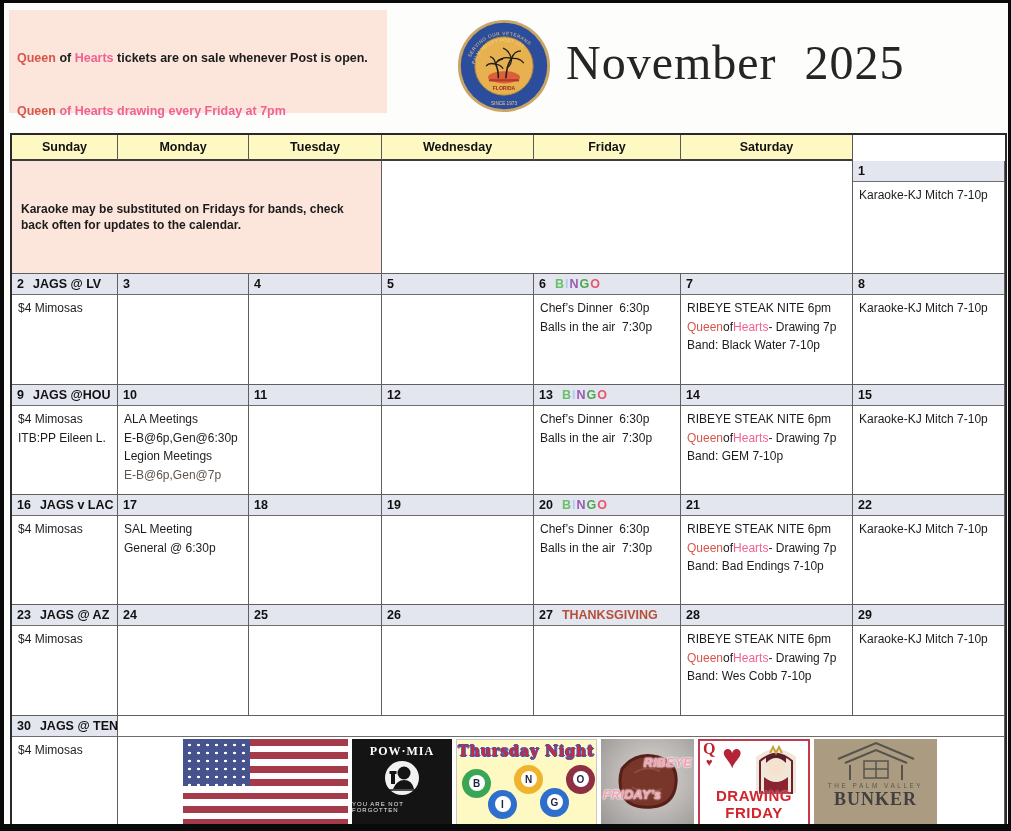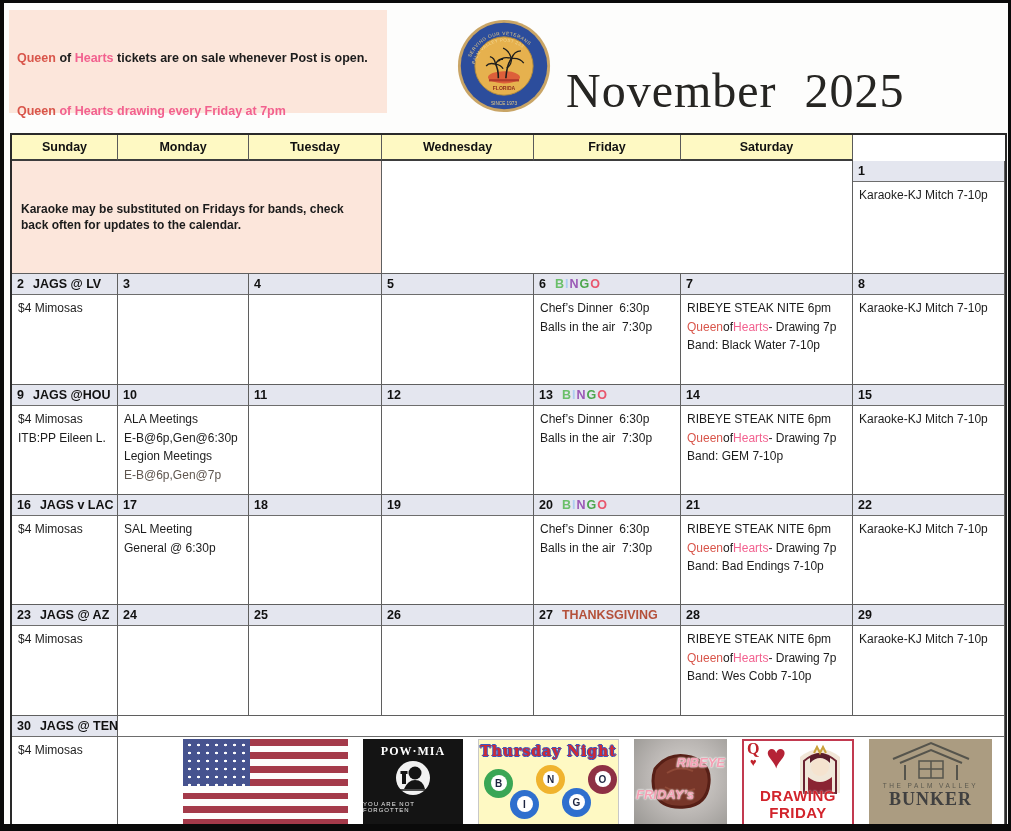--- a/index.html
+++ b/index.html
@@ -7,21 +7,21 @@
   .page { position:relative; width:1011px; height:831px; background:#fdfdfc;
           border-left:4px solid #0a0a0a; border-top:3px solid #0a0a0a;
           border-right:3px solid #0a0a0a; border-bottom:7px solid #0a0a0a; overflow:hidden; }
 
   
   .infobox { position:absolute; left:5px; top:7px; width:378px; height:103px;
              background:#fce6db; padding:4px 8px; font-size:12.5px; font-weight:bold;
              line-height:1.42; color:#1c1c1c; white-space:pre-wrap; }
   .qred  { color:#d9564b; }
   .qpink { color:#f2618f; }
-  .title { position:absolute; left:562px; top:60px; width:440px;
+  .title { position:absolute; left:562px; top:32px; width:440px;
            font-family:"Liberation Serif","DejaVu Serif",serif; font-size:48px;
            color:#262522; letter-spacing:1px; white-space:nowrap; }
   .title .yr { margin-left:28px; }
   .seal { position:absolute; left:453px; top:14px; width:94px; height:98px; }
 
   
   .cal { position:absolute; left:6px; top:130px;
          display:grid;
          grid-template-columns:106px 131px 133px 152px 147px 172px 152px;
          grid-template-rows:26px 113px 111px 110px 110px 111px 112px;
@@ -45,21 +45,21 @@
   .notes .sp { height:15px; }
   .mergedblank { grid-column:4/7; }
   .gray { color:#5f564f; }
   .tgiv { color:#b4503a; }
   
   .bingo span { font-weight:bold; letter-spacing:1px; }
   .cb1{color:#6abf69}.cb2{color:#aecdf0}.cb3{color:#9b59b6}.cb4{color:#4ca64c}.cb5{color:#e8566d}
 
   
   .foot { grid-column:2/8; }
-  .strip { flex:1; display:flex; align-items:center; gap:15px; padding-left:65px; }
+  .strip { flex:1; display:flex; align-items:center; gap:4px; padding-left:65px; }
   .usflag { width:165px; height:87px; position:relative; flex:0 0 auto;
             background:repeating-linear-gradient(180deg,#a43a4a 0 6.7px,#fdfdfd 6.7px 13.4px); }
   .canton { position:absolute; left:0; top:0; width:67px; height:47px; background:#46538f;
             background-image:radial-gradient(circle,#fff 1.1px,rgba(0,0,0,0) 1.6px);
             background-size:9px 8px; background-position:2px 2px; }
   .pow { width:100px; height:87px; background:#141414; color:#fff; flex:0 0 auto;
          display:flex; flex-direction:column; align-items:center; }
   .pow .pt { font-family:"Liberation Serif",serif; font-size:12px; font-weight:bold;
              letter-spacing:1px; margin-top:5px; }
   .pow .ps { font-size:6px; letter-spacing:1px; margin-top:2px; color:#e8e8e8; }

